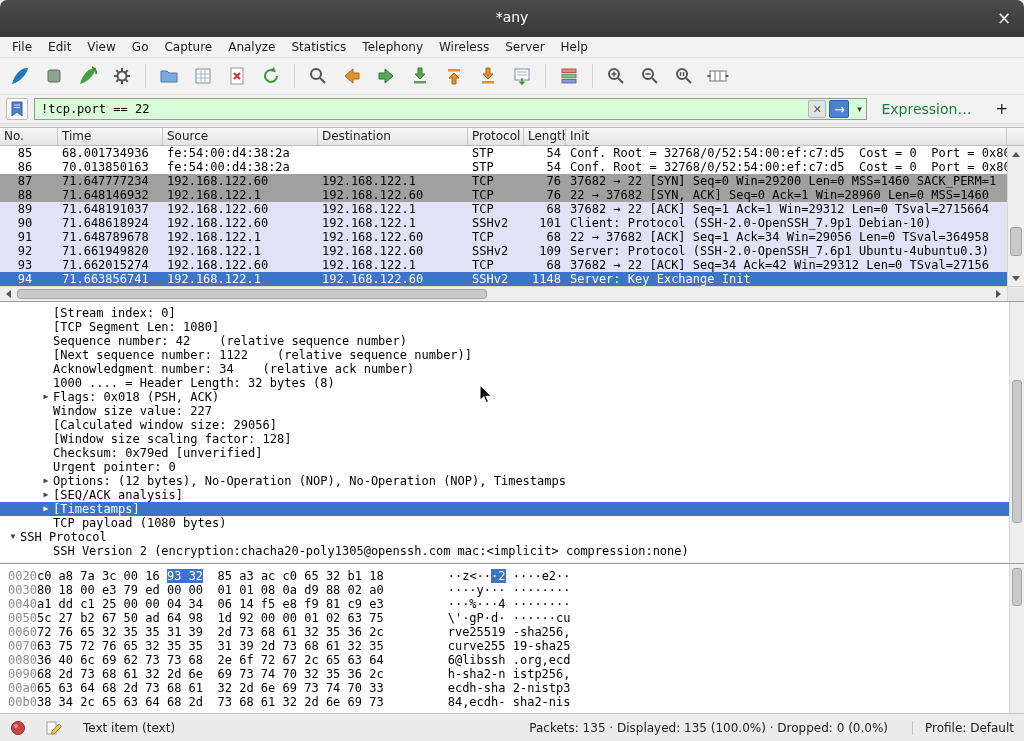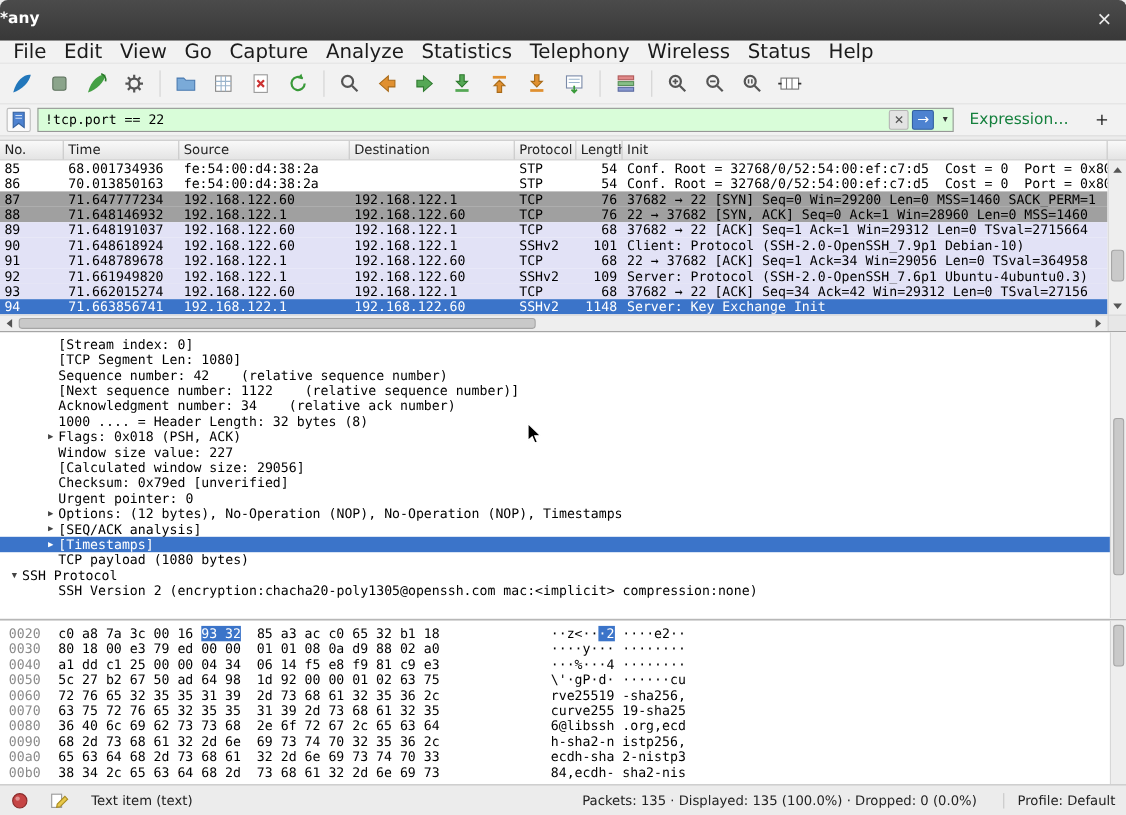--- a/index.html
+++ b/index.html
@@ -1,24 +1,24 @@
 <!DOCTYPE html>
 <html style="--selection-blue: #3b74c9; --filter-green: #d9fdd9; --row-gray: #a0a0a0; --row-lavender: #e2e2f6;"><head>
 <meta charset="utf-8">
 <style>
   *{margin:0;padding:0;box-sizing:border-box}
   html,body{width:1024px;height:741px;overflow:hidden;font-family:"DejaVu Sans",sans-serif;background:#d6d2ca}
   .window{position:absolute;inset:0;background:#ececec}
   
   .titlebar{position:absolute;left:0;top:0;right:0;height:37px;background:linear-gradient(#4b4b4b,#383838);border-radius:7px 7px 0 0;color:#fff}
-  .title{position:absolute;left:0;right:0;top:9px;font-weight:bold;font-size:14px}
+  .title{position:absolute;left:0;right:0;top:9px;text-align:center;font-weight:normal;font-size:14px}
   .closebtn{position:absolute;right:8px;top:7px;width:24px;height:22px;text-align:center;font-size:17px;line-height:22px;color:#ededed;cursor:default}
   
   .menubar{position:absolute;top:37px;left:0;right:0;height:21px;background:#f2f2f2;border-bottom:1px solid #e0e0e0;display:flex;align-items:center;padding-left:4px}
-  .menuitem{font-size:18px;color:#1b1b1b;padding:2px 8px;white-space:nowrap}
+  .menuitem{font-size:12px;color:#1b1b1b;padding:2px 8px;white-space:nowrap}
   
   .toolbar{position:absolute;top:58px;left:0;right:0;height:37px;background:#f2f2f2;border-bottom:1px solid #dedede;display:flex;align-items:center;padding-left:4px;gap:2px}
   .tbtn{width:32px;height:30px;display:flex;align-items:center;justify-content:center;border-radius:3px}
   .tsep{width:1px;height:24px;background:#d2d2d2;margin:0 5px}
   
   .filterbar{position:absolute;top:95px;left:0;right:0;height:29px;background:#f2f2f2;display:flex;align-items:center;padding:0 6px;gap:6px;border-bottom:1px solid #dadada}
   .fbookmark{width:22px;height:22px;display:flex;align-items:center;justify-content:center;border:1px solid #bdbdbd;border-radius:2px;background:#fafafa}
   .finput{flex:1;height:22px;background:var(--filter-green,#d9fdd9);border:1px solid #979797;display:flex;align-items:center;position:relative;overflow:hidden}
   .ftext{font:12px "DejaVu Sans Mono",monospace;color:#000;padding-left:6px;flex:1;white-space:pre}
   .fclear{width:18px;height:18px;text-align:center;line-height:18px;font-size:11px;color:#555;background:#e3e3e3;border:1px solid #b5b5b5;border-radius:2px;margin-right:3px}
@@ -26,21 +26,21 @@
   .fdrop{width:14px;text-align:center;font-size:9px;color:#333}
   .fexpr{font-size:14px;color:#15803d;padding:0 8px;white-space:nowrap}
   .fadd{font-size:15px;color:#1b1b1b;padding:0 10px}
   
   .packetlist{position:absolute;top:127px;left:0;right:0;height:159px;background:#fff;border-top:1px solid #b9b9b9}
   .plheader{display:grid;grid-template-columns:58px 105px 155px 150px 56px 42px 1fr;height:18px;background:linear-gradient(#f9f9f9,#e4e4e4);border-bottom:1px solid #bdbdbd;font-size:12px;color:#222;padding-right:17px}
   .hcol{border-right:1px solid #c8c8c8;padding:1px 4px;overflow:hidden;white-space:nowrap}
   .plrows{position:absolute;top:18px;left:0;right:17px;bottom:0;overflow:hidden;background:#fff}
   .plrow{display:grid;grid-template-columns:58px 105px 155px 150px 56px 42px 1fr;height:14px;font:12px/14px "DejaVu Sans Mono",monospace;color:#000}
   .plrow span{overflow:hidden;white-space:pre;padding-left:4px}
-  .c-no{text-align:left;padding-right:12px}
+  .c-no{text-align:center;padding-right:12px}
   .c-len{text-align:right;padding-right:5px}
   .row-white{background:#ffffff}
   .row-gray{background:var(--row-gray,#a0a0a0)}
   .row-lav{background:var(--row-lavender,#e2e2f6)}
   .row-sel{background:var(--selection-blue,#3b74c9);color:#fff}
   
   .vscroll{position:absolute;top:18px;right:0;bottom:0;width:17px;background:#eeeeee;border-left:1px solid #d7d7d7;display:flex;flex-direction:column}
   .vstep{height:14px;display:flex;align-items:center;justify-content:center;flex:none}
   .vtrack{flex:1;position:relative}
   .vthumb{position:absolute;left:2px;right:2px;background:#c9c9c9;border:1px solid #a6a6a6;border-radius:3px}
@@ -58,23 +58,23 @@
   .dline{height:14px;display:flex;white-space:pre}
   .darr{width:14px;flex:none;text-align:center;font-size:8px;line-height:14px;color:#444}
   .lvl0{padding-left:6px}
   .lvl1{padding-left:39px}
   .dline.sel{background:var(--selection-blue,#3b74c9);color:#fff}
   .dline.sel .darr{color:#fff}
   .dvscroll{position:absolute;top:0;right:0;bottom:0;width:15px;background:#eeeeee;border-left:1px solid #d7d7d7}
   
   .hexpane{position:absolute;top:563px;left:0;right:0;height:150px;background:#fff;border-top:1px solid #9c9c9c;overflow:hidden;padding:5px 0 0 8px;font:12px/14px "DejaVu Sans Mono",monospace;color:#000}
   .hexrow{height:14px;white-space:pre}
-  .hexoff{color:#8a8a8a;margin-right:16px}
+  .hexoff{color:#8a8a8a;margin-right:0}
   .hexsel{background:var(--selection-blue,#3b74c9);color:#fff}
-  .hexasc{margin-left:101px}
+  .hexasc{margin-left:64px}
   
   .statusbar{position:absolute;left:0;right:0;bottom:0;height:28px;background:#ececec;border-top:1px solid #c2c2c2;display:flex;align-items:center;padding:0 10px;gap:20px;font-size:12px;color:#222}
   .sb-right{margin-left:auto;display:flex;align-items:center}
   .sb-profile{margin-left:24px;padding-left:12px;border-left:1px solid #c6c6c6}
   .cursor{position:absolute;left:477px;top:384px;z-index:99;pointer-events:none}
 </style>
 </head>
 <body>
 
 <div class="window">
@@ -87,21 +87,21 @@
   <div class="menubar" id="menubar">
       <span class="menuitem">File</span>
       <span class="menuitem">Edit</span>
       <span class="menuitem">View</span>
       <span class="menuitem">Go</span>
       <span class="menuitem">Capture</span>
       <span class="menuitem">Analyze</span>
       <span class="menuitem">Statistics</span>
       <span class="menuitem">Telephony</span>
       <span class="menuitem">Wireless</span>
-      <span class="menuitem">Status</span>
+      <span class="menuitem">Server</span>
       <span class="menuitem">Help</span>
     </div>
 
   <div class="toolbar">
     <div class="tbtn">
         <svg width="22" height="22" viewBox="0 0 22 22">
           <path d="M3 19 C6 7 14 2 19 3 C18 9 11 17 3 19 Z" fill="#2277bb"></path>
         </svg>
       </div>
     <div class="tbtn">
@@ -384,20 +384,21 @@
     <div id="detlines">
         <div class="dline lvl1"><span class="darr"></span><span class="dtext">[Stream index: 0]</span></div>
         <div class="dline lvl1"><span class="darr"></span><span class="dtext">[TCP Segment Len: 1080]</span></div>
         <div class="dline lvl1"><span class="darr"></span><span class="dtext">Sequence number: 42    (relative sequence number)</span></div>
         <div class="dline lvl1"><span class="darr"></span><span class="dtext">[Next sequence number: 1122    (relative sequence number)]</span></div>
         <div class="dline lvl1"><span class="darr"></span><span class="dtext">Acknowledgment number: 34    (relative ack number)</span></div>
         <div class="dline lvl1"><span class="darr"></span><span class="dtext">1000 .... = Header Length: 32 bytes (8)</span></div>
         <div class="dline lvl1"><span class="darr">▶</span><span class="dtext">Flags: 0x018 (PSH, ACK)</span></div>
         <div class="dline lvl1"><span class="darr"></span><span class="dtext">Window size value: 227</span></div>
         <div class="dline lvl1"><span class="darr"></span><span class="dtext">[Calculated window size: 29056]</span></div>
+        <div class="dline lvl1"><span class="darr"></span><span class="dtext">[Window size scaling factor: 128]</span></div>
         <div class="dline lvl1"><span class="darr"></span><span class="dtext">Checksum: 0x79ed [unverified]</span></div>
         <div class="dline lvl1"><span class="darr"></span><span class="dtext">Urgent pointer: 0</span></div>
         <div class="dline lvl1"><span class="darr">▶</span><span class="dtext">Options: (12 bytes), No-Operation (NOP), No-Operation (NOP), Timestamps</span></div>
         <div class="dline lvl1"><span class="darr">▶</span><span class="dtext">[SEQ/ACK analysis]</span></div>
         <div class="dline lvl1 sel"><span class="darr">▶</span><span class="dtext">[Timestamps]</span></div>
         <div class="dline lvl1"><span class="darr"></span><span class="dtext">TCP payload (1080 bytes)</span></div>
         <div class="dline lvl0"><span class="darr">▼</span><span class="dtext">SSH Protocol</span></div>
         <div class="dline lvl1"><span class="darr"></span><span class="dtext">SSH Version 2 (encryption:chacha20-poly1305@openssh.com mac:&lt;implicit&gt; compression:none)</span></div>
       </div>
     <div class="dvscroll">

